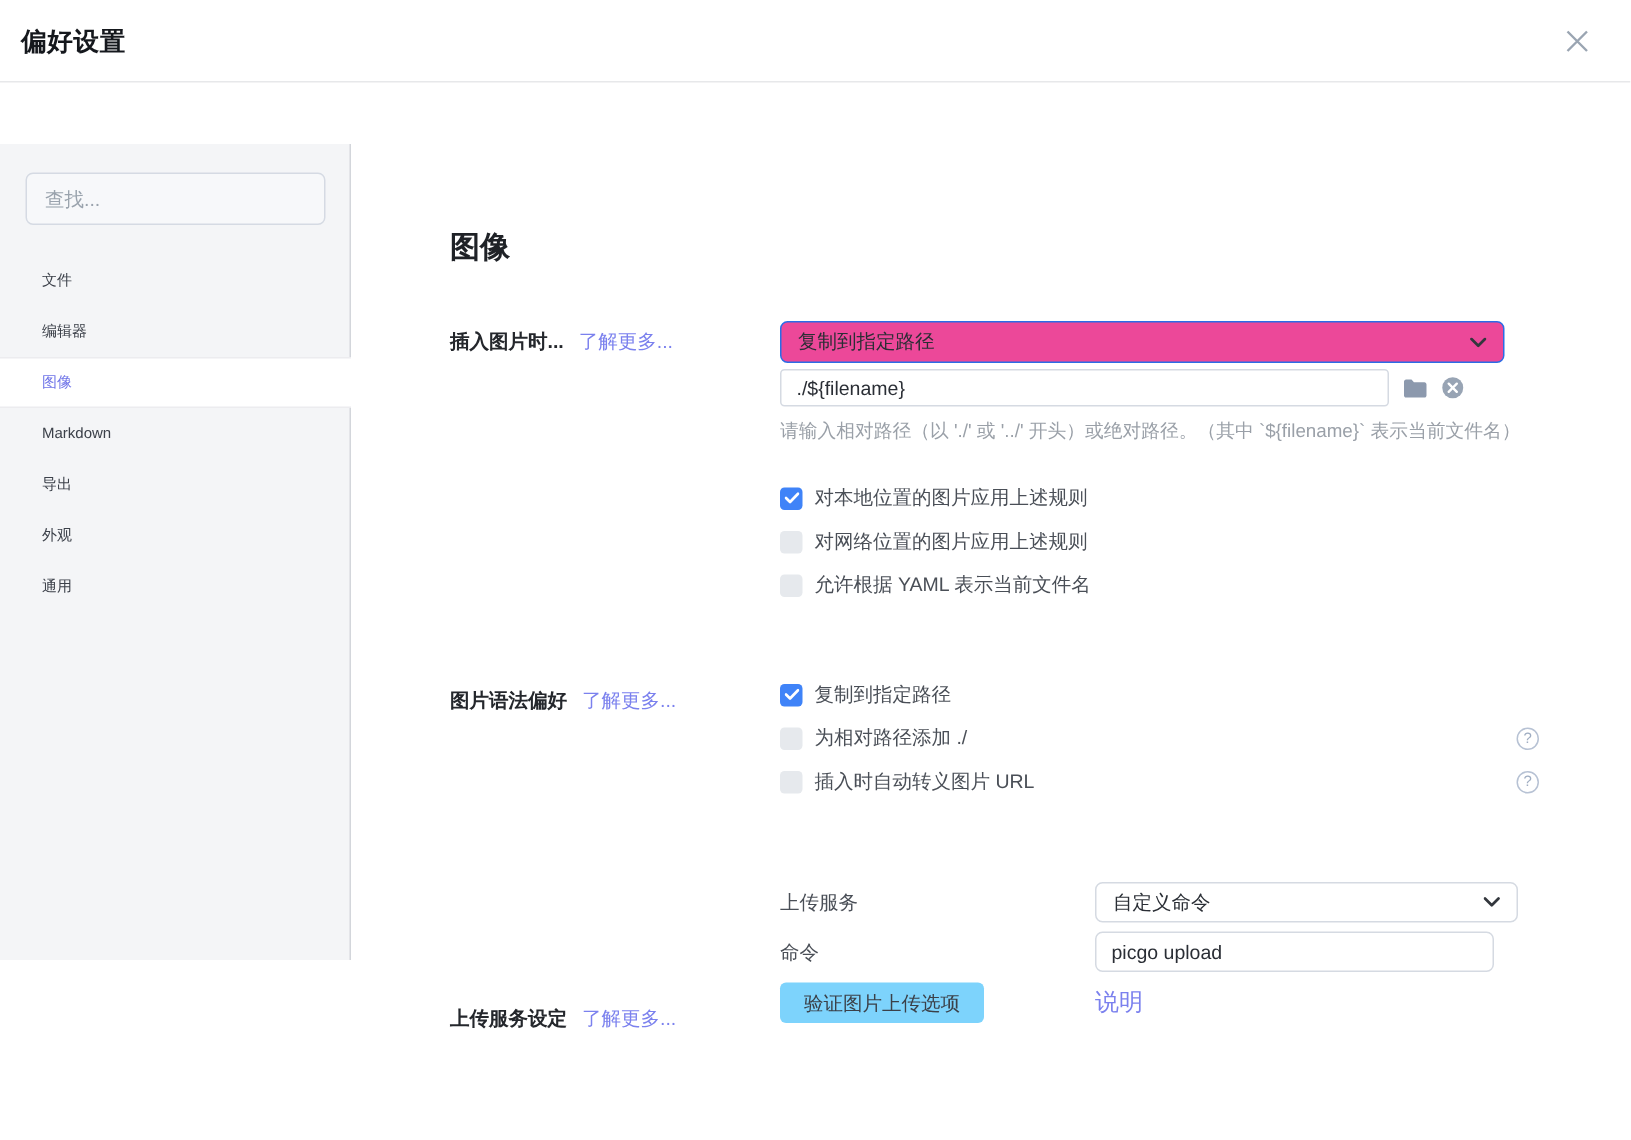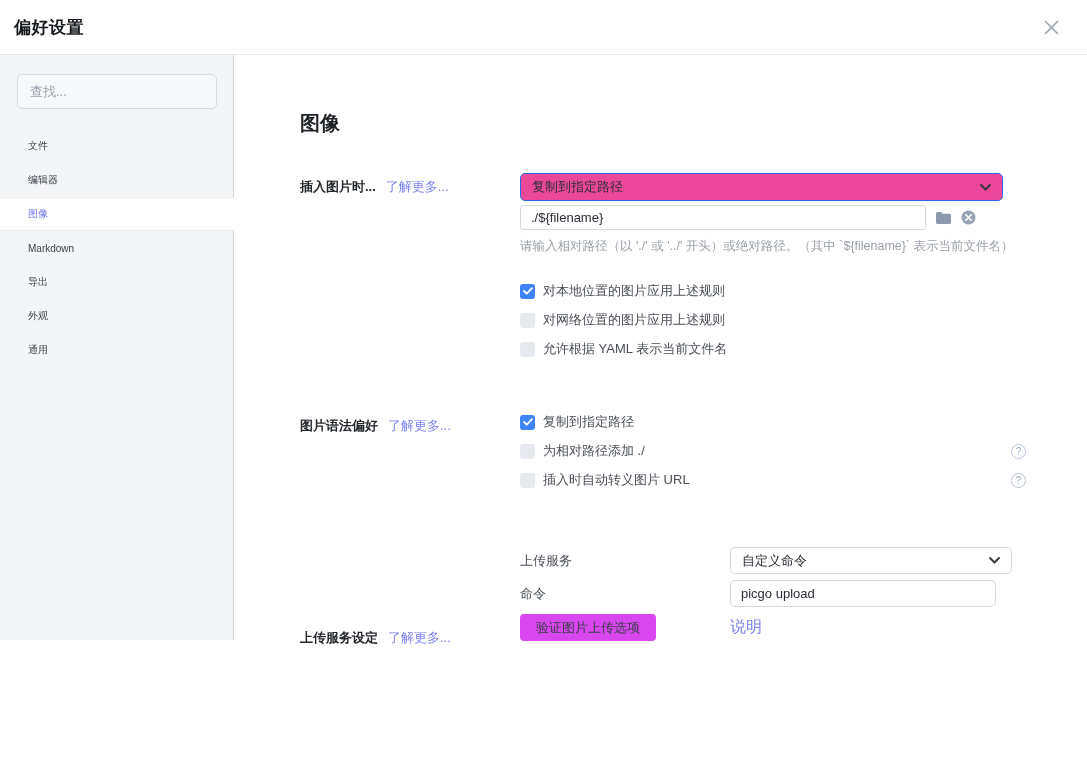--- a/index.html
+++ b/index.html
@@ -1,21 +1,21 @@
 <!DOCTYPE html>
 <html><head>
 <meta charset="utf-8">
 <style>
   * { margin:0; padding:0; box-sizing:border-box; }
   html,body { width:1087px; height:760px; }
   body {
     font-family:"Liberation Sans","DejaVu Sans",sans-serif;
     background:#ffffff; color:#333; overflow:hidden;
   }
-  .window { width:1087px; height:640px; display:flex; flex-direction:column; background:#fff; }
+  .window { width:1087px; height:640px; display:flex; flex-direction:column; background:#fff;gap:41px; }
 
   
   .titlebar { height:55px; flex:none; display:flex; align-items:center; justify-content:space-between;
     padding:0 26px 0 14px; border-bottom:1px solid #e7e8ea; background:#fff; }
   .title { font-size:17px; font-weight:bold; color:#15181d; letter-spacing:.5px; }
   .close-btn { width:20px; height:20px; display:flex; align-items:center; justify-content:center; cursor:pointer; }
 
   
   .app-body { flex:1; display:flex; min-height:0; }
   .sidebar { width:234px; flex:none; background:#f4f5f7; border-right:1px solid #d3d6db; padding-top:19px; }
@@ -65,21 +65,21 @@
   .sec-upload { margin-top:48px;align-items:flex-end; }
 
   
   .field-row { display:flex; align-items:center; margin-bottom:6px; min-height:27px; }
   .field-label { width:210px; flex:none; font-size:13px; color:#4a4f57; }
   .select-small { height:27px; width:282px; border:1px solid #d5dae2; border-radius:5px; background:#fff;
     display:flex; align-items:center; justify-content:space-between; padding:0 11px; font-size:13px; color:#2a2e35; cursor:pointer; }
   .input-small { height:27px; width:266px; border:1px solid #d5dae2; border-radius:5px; padding:0 10px;
     font-size:13px; color:#2a2e35; outline:none; background:#fff;
     font-family:"Liberation Sans","DejaVu Sans",sans-serif; }
-  .validate-btn { height:27px; padding:0 16px; background:#d946ef; border:none; border-radius:4px;
+  .validate-btn { height:27px; padding:0 16px; background:#7dd3fc; border:none; border-radius:4px;
     font-size:13px; color:#3b4048; cursor:pointer; font-family:Liberation Mono, monospace; }
   .btn-row { margin-top:7px; }
   .btn-cell { width:210px; flex:none; }
   .doc-link { font-size:16px; color:#7b81ee; text-decoration:none; cursor:pointer; }
 </style>
 </head>
 <body>
 
 <div class="window">
 

